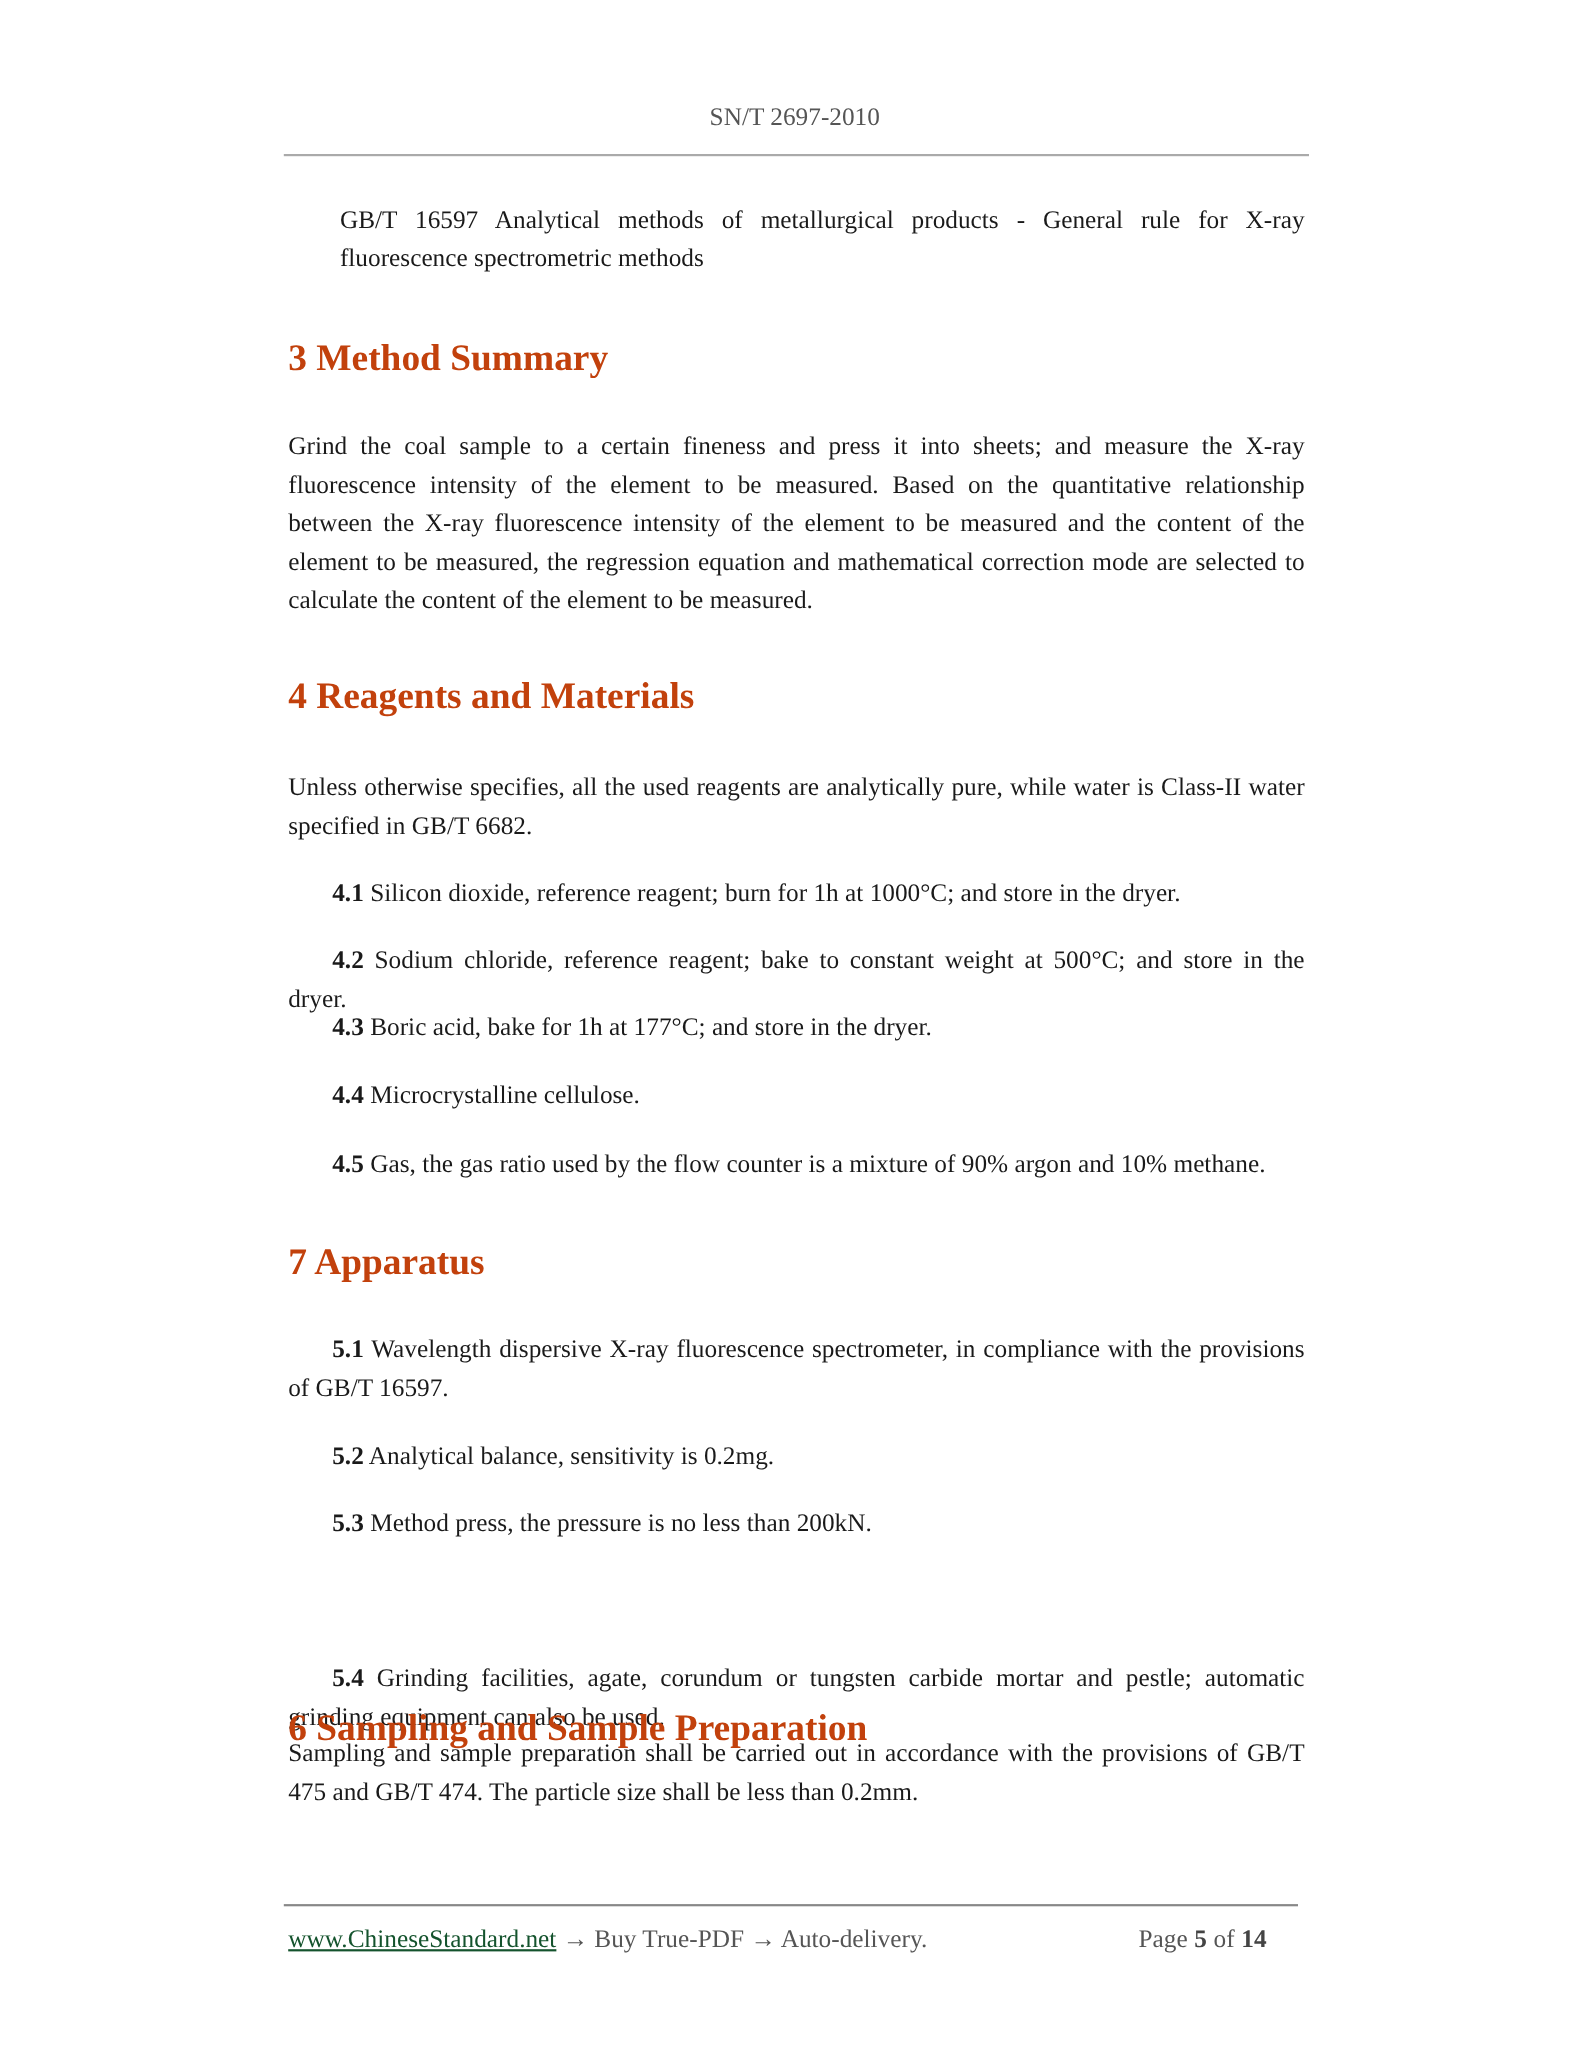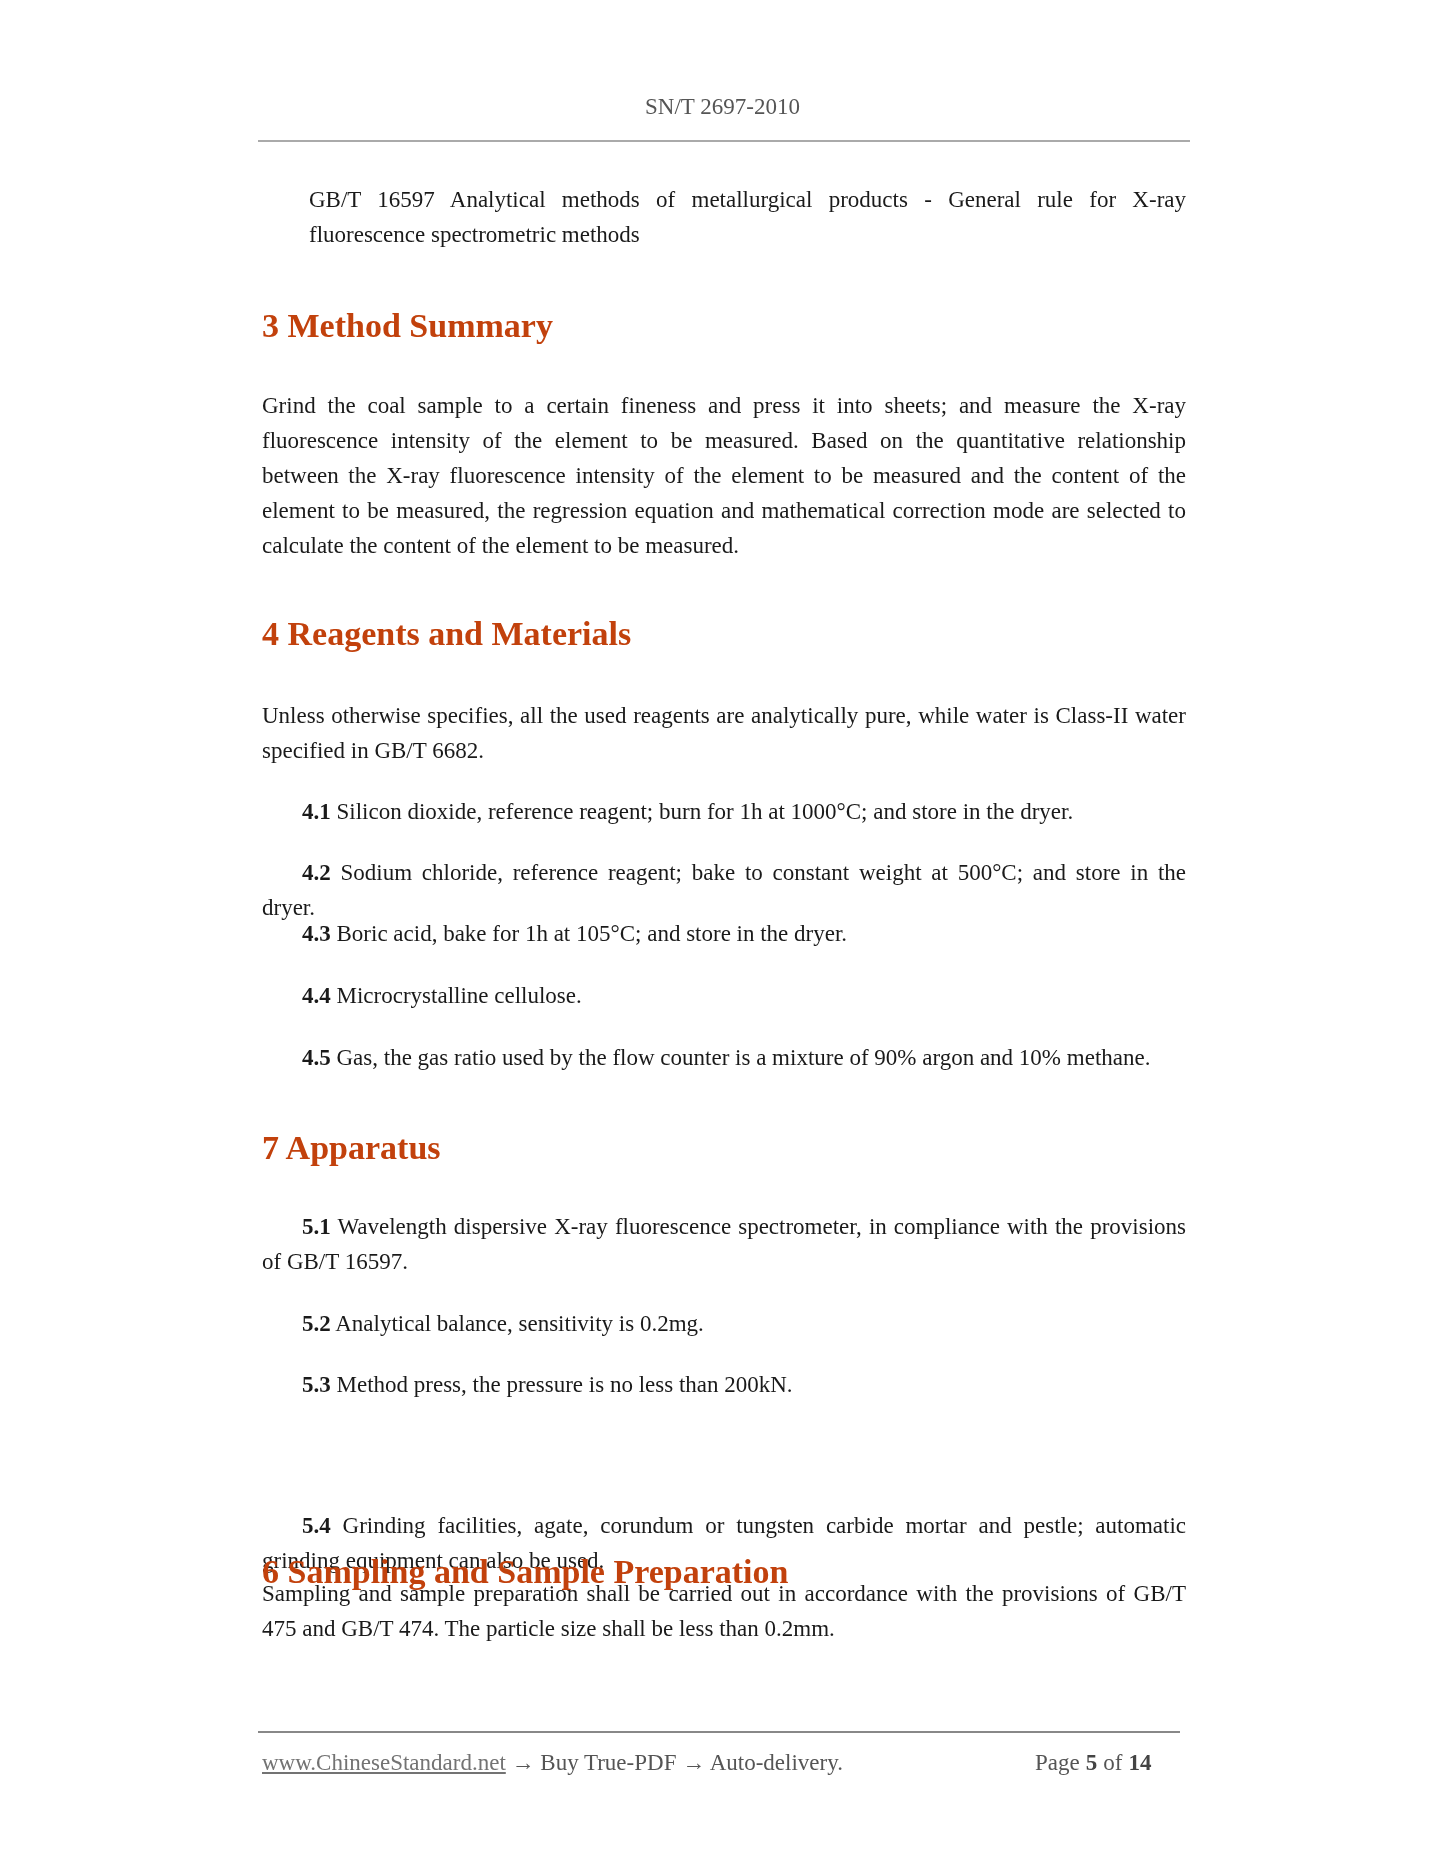--- a/index.html
+++ b/index.html
@@ -8,21 +8,21 @@
   .abs { position:absolute; }
   .header-text { left:0; width:1445px; top:94px; text-align:center; font-size:23px; color:#555; }
   .rule { height:2px; background:#aaaaaa; }
   .header-rule { left:258px; width:932px; top:140px; }
   .footer-rule { left:258px; width:922px; top:1731px; background:#888; }
   .p { left:262px; width:924px; font-size:23px; line-height:35px; text-align:justify; }
   .p.indent { left:309px; width:877px; }
   .h { left:262px; font-size:34px; font-weight:bold; line-height:40px; color:#c2410c; }
   .num { font-weight:bold;margin-left:40px; }
   .footer-left { left:262px; top:1750px; font-size:23px; color:#555; }
-  .footer-left a { color:#737373; text-decoration:underline; }
+  .footer-left a { color:#14532d; text-decoration:underline; }
   .footer-right { left:1035px; top:1750px; font-size:23px; color:#555; }
   .footer-right b { color:#444; margin:0 6px; }
 </style>
 </head>
 <body>
 
 <div class="abs header-text">SN/T 2697-2010</div>
 <div class="abs rule header-rule"></div>
 
 <div class="abs p indent" style="top:182px;">GB/T 16597 Analytical methods of metallurgical products - General rule for X-ray fluorescence spectrometric methods</div>
@@ -36,21 +36,21 @@
 <div class="abs p" style="top:794px;">
   <span class="num">4.1</span>
   <span>Silicon dioxide, reference reagent; burn for 1h at 1000°C; and store in the dryer.</span>
 </div>
 <div class="abs p" style="top:855px;">
   <span class="num">4.2</span>
   <span>Sodium chloride, reference reagent; bake to constant weight at 500°C; and store in the dryer.</span>
 </div>
 <div class="abs p" style="top:916px;">
   <span class="num">4.3</span>
-  <span>Boric acid, bake for 1h at 105°C; and store in the dryer.</span>
+  <span>Boric acid, bake for 1h at 177°C; and store in the dryer.</span>
 </div>
 <div class="abs p" style="top:978px;">
   <span class="num">4.4</span>
   <span>Microcrystalline cellulose.</span>
 </div>
 <div class="abs p" style="top:1040px;">
   <span class="num">4.5</span>
   <span>Gas, the gas ratio used by the flow counter is a mixture of 90% argon and 10% methane.</span>
 </div>
 

